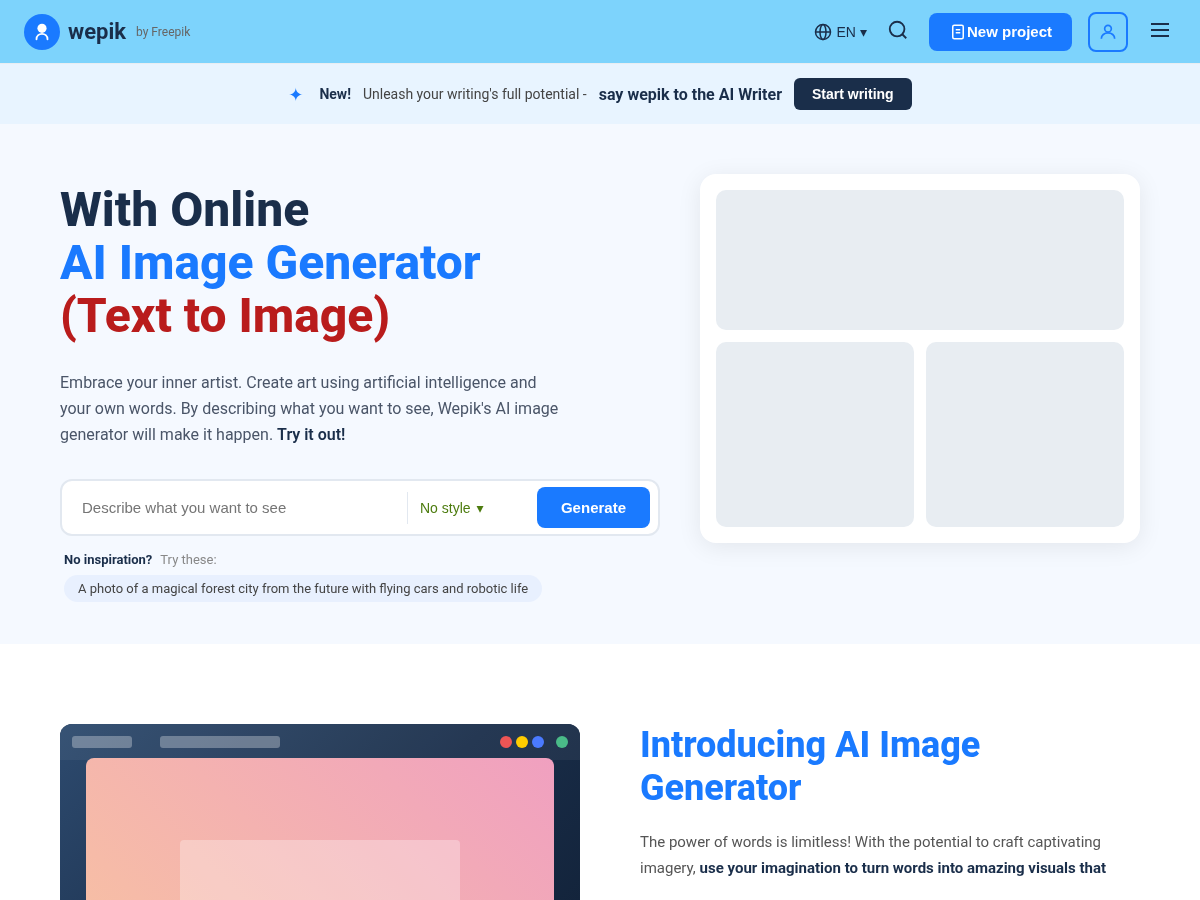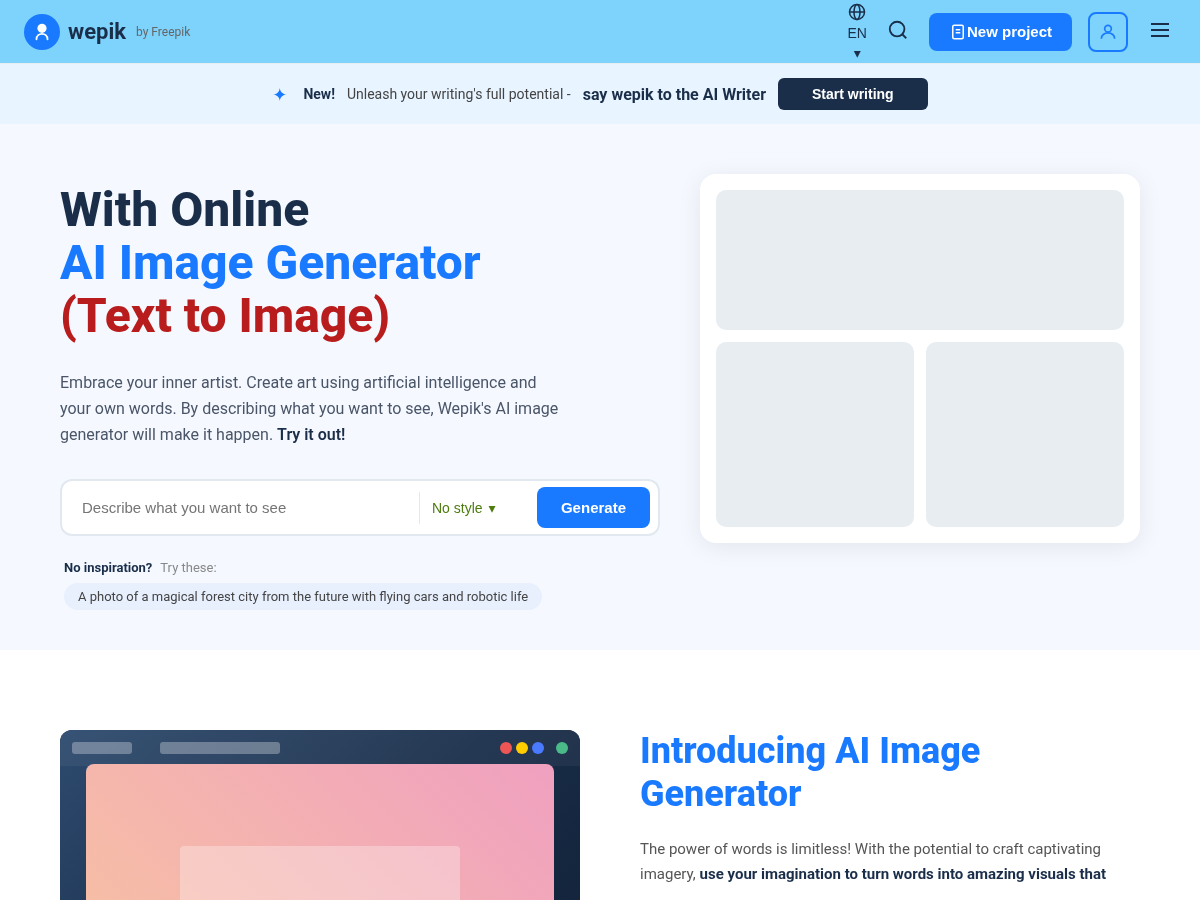--- a/index.html
+++ b/index.html
@@ -11,21 +11,21 @@
       padding: 0 24px; height: 64px; border-bottom: 1px solid #e8edf2; background: #7dd3fc;
     }
     .navbar-left { display: flex; align-items: center; gap: 8px; }
     .logo-icon { width: 36px; height: 36px; background: #1a7aff; border-radius: 50%; display: flex; align-items: center; justify-content: center; }
     .logo-icon svg { width: 22px; height: 22px; }
     .logo-text { font-size: 22px; font-weight: 700; color: #1a2e4a; }
     .logo-by { font-size: 12px; color: #666; margin-left: 2px; }
     .navbar-right { display: flex; align-items: center; gap: 16px; }
     .lang-btn {
       display: flex; align-items: center; gap: 4px; background: none; border: none;
-      cursor: pointer; font-size: 14px; color: #1a2e4a; font-weight: 500; flex-direction: column;
+      cursor: pointer; font-size: 14px; color: #1a2e4a; font-weight: 500;
     }
     .globe-icon { width: 18px; height: 18px; }
     .search-btn { background: none; border: none; cursor: pointer; padding: 4px; }
     .new-project-btn {
       display: flex; align-items: center; gap: 0; background: #1a7aff; color: #fff;
       border: none; border-radius: 8px; padding: 10px 20px; font-size: 15px;
       font-weight: 600; cursor: pointer;
     }
     .user-btn {
       width: 40px; height: 40px; border: 2px solid #1a7aff; border-radius: 8px;
@@ -39,58 +39,58 @@
       display: flex; align-items: center; justify-content: center; gap: 12px;
     }
     .banner-new {
       font-weight: 700; color: #1a2e4a; font-size: 14px;
     }
     .banner-sparkle { color: #1a7aff; font-size: 18px; margin-right: 4px; }
     .banner-text { font-size: 14px; color: #444; }
     .banner-link { font-weight: 700; color: #1a2e4a; }
     .banner-cta {
       background: #1a2e4a; color: #fff; border: none; border-radius: 6px;
-      padding: 8px 34px; font-size: 14px; font-weight: 600; cursor: pointer;
+      padding: 8px 18px; font-size: 14px; font-weight: 600; cursor: pointer;
     }
 
     
     .hero {
       display: flex; align-items: flex-start; justify-content: space-between;
       padding: 60px 60px 40px 60px; background: #f5f9ff; min-height: 520px;
     }
     .hero-left { max-width: 600px; flex: 1; }
     .hero-title-line1 { font-size: 48px; font-weight: 800; color: #1a2e4a; line-height: 1.1; }
     .hero-title-line2 { font-size: 48px; font-weight: 800; color: #1a7aff; line-height: 1.1; }
     .hero-title-line3 { font-size: 48px; font-weight: 800; color: #b91c1c; line-height: 1.1; margin-bottom: 28px; }
     .hero-desc { font-size: 16px; color: #4a5568; line-height: 1.6; max-width: 500px; margin-bottom: 32px; margin-top: 24px; }
     .hero-desc a { color: #1a2e4a; font-weight: 600; text-decoration: none; }
 
     
     .generator-box {
       display: flex; align-items: center; background: #fff; border: 2px solid #e2e8f0;
-      border-radius: 12px; padding: 6px 8px; gap: 8px; max-width: 600px;
+      border-radius: 12px; padding: 6px 8px; gap: 20px; max-width: 600px;
     }
     .gen-input {
       flex: 1; border: none; outline: none; font-size: 15px; color: #777;
       padding: 8px 12px; background: transparent;
     }
     .style-select {
       display: flex; align-items: center; gap: 6px; padding: 8px 12px;
       border-left: 1px solid #e2e8f0; cursor: pointer; font-size: 14px;
       color: #4d7c0f; font-weight: 500; background: none; border-top: none;
       border-right: none; border-bottom: none; min-width: 110px;
     }
     .generate-btn {
       background: #1a7aff; color: #fff; border: none; border-radius: 8px;
       padding: 12px 24px; font-size: 15px; font-weight: 700; cursor: pointer;
     }
 
     
     .inspiration {
-      display: flex; align-items: center; gap: 8px; margin-top: 24px; padding: 0 4px;
+      display: flex; align-items: center; gap: 8px; margin-top: 16px; padding: 0 4px;
       font-size: 13px; color: #888; flex-wrap: wrap;
     }
     .inspiration strong { color: #1a2e4a; }
     .inspiration-tag {
       background: #e8f0fe; color: #444; border-radius: 20px;
       padding: 6px 14px; font-size: 13px; cursor: pointer;
     }
 
     
     .hero-right {

